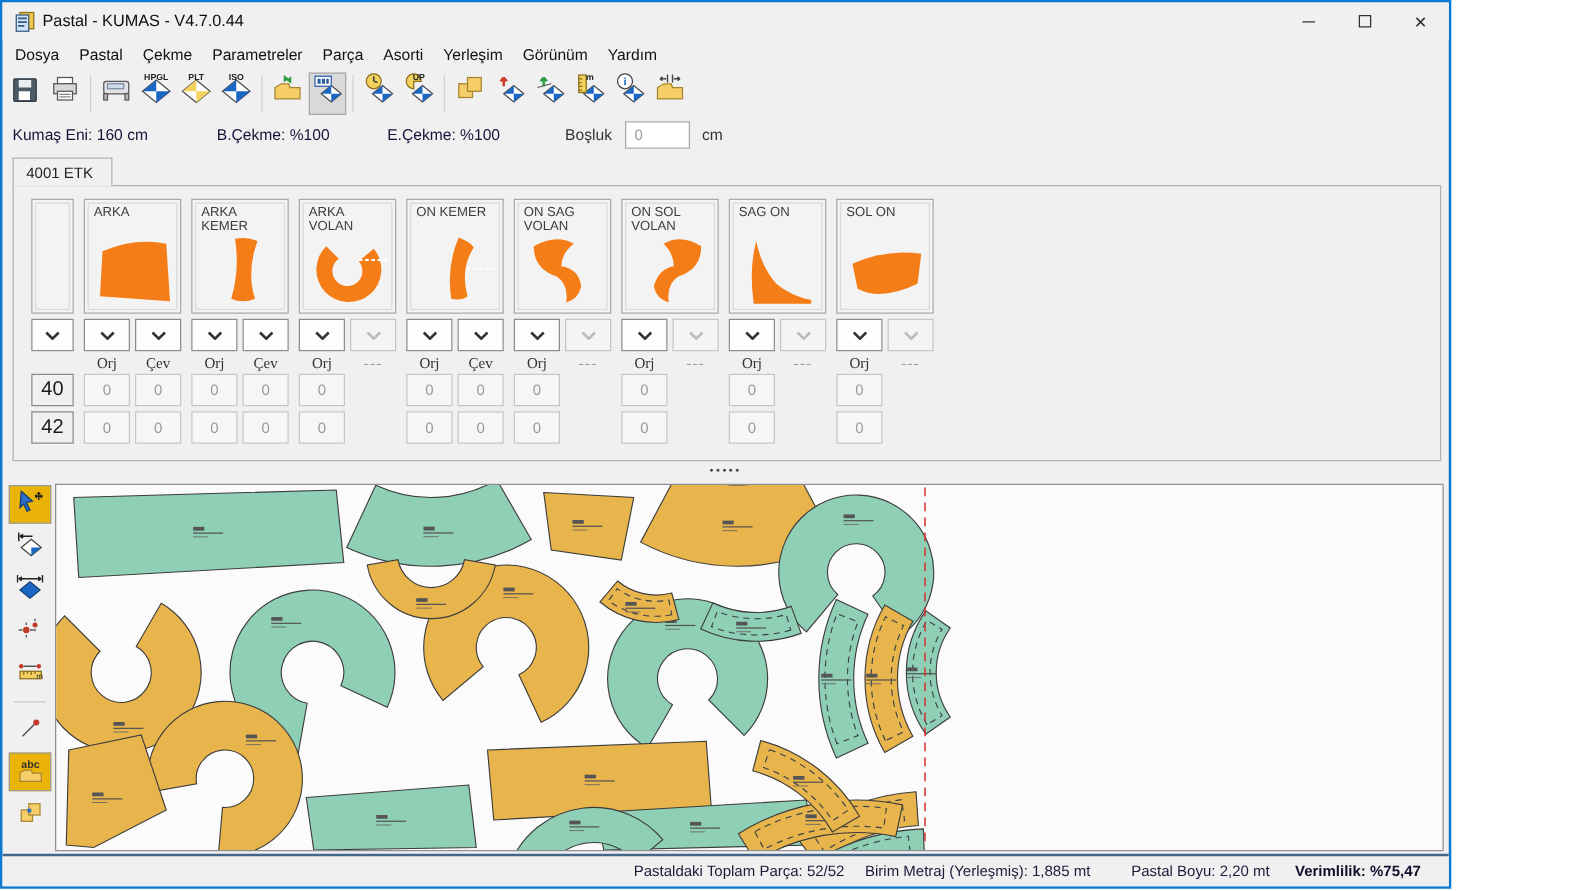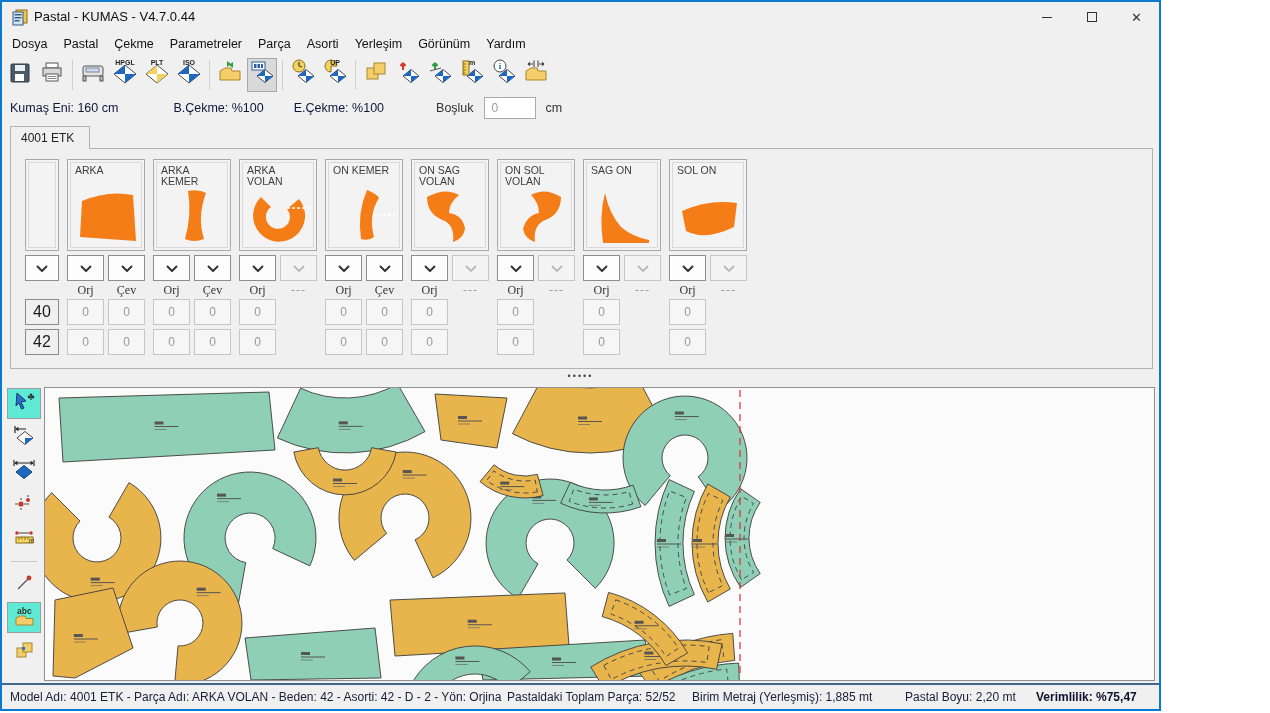--- a/index.html
+++ b/index.html
@@ -23,21 +23,21 @@
   
   .toolbar { position:absolute; left:2px; top:54px; height:38px; display:flex; align-items:center; }
   .tbtn { width:30px; height:34px; margin:0 1px; display:flex; flex-direction:column; align-items:center; justify-content:flex-end; padding-bottom:2px; position:relative; border:1px solid transparent; }
   .tbtn.sel { background:#d9d9d9; border:1px solid #a8a8a8; }
   .tbtn .badge { position:absolute; top:0px; left:0; width:100%; text-align:center; font-size:7px; font-weight:bold; color:#222; letter-spacing:0; }
   .tsep { width:1px; height:30px; background:#cfcfcf; margin:0 4px; }
 
   
   .infobar { position:absolute; left:0; top:92px; width:100%; height:28px; display:flex; align-items:center; font-size:12.5px; }
   .ilabel { font-weight:normal; color:#14143a; }
-  .i1{ margin-left:8px; } .i2{ margin-left:55px; } .i3{ margin-left:30px; }
+  .i1{ margin-left:8px; } .i2{ margin-left:55px; } .i3{ margin-left:46px; }
   .gaplbl { margin-left:52px; color:#333; }
   .gap-input { margin-left:10px; width:52px; height:22px; border:1px solid #abaaaa; background:#fff; color:#9a9a9a; font-size:12px; padding-left:7px; font-family:"Liberation Sans",sans-serif; }
   .gapunit { margin-left:10px; color:#333; }
 
   
   .tab { position:absolute; left:8px; top:124px; width:80px; height:23px; background:#f0f0f0; border:1px solid #b2b2b2; border-bottom:none; font-size:12px; color:#222; padding:4px 0 0 10px; z-index:3; }
   .panel { position:absolute; left:8px; top:146px; width:1143px; height:221px; background:#f0f0f0; border:1px solid #b2b2b2; z-index:2; }
   .cards { position:absolute; left:14px; top:10px; display:flex; gap:8px; }
   .col { display:flex; flex-direction:column; }
   .card { height:92px; border:1px solid #a9a9a9; background:#f3f3f3; position:relative; padding:2px; }
@@ -57,21 +57,21 @@
   .sizebox { width:34px; height:26px; border:1px solid #8a8a8a; color:#1a1a1a; font-size:16px; display:flex; align-items:center; justify-content:center; margin-bottom:4px; }
   .sizegap { height:18px; }
 
   
   .splitter { position:absolute; left:0; top:367px; width:100%; height:17px; text-align:center; font-size:9px; color:#444; letter-spacing:2px; line-height:14px; }
 
   
   .marker { position:absolute; left:0; top:384px; width:100%; height:297px; }
   .palette { position:absolute; left:3px; top:2px; width:38px; display:flex; flex-direction:column; align-items:center; }
   .pbtn { width:34px; height:31px; margin-bottom:3px; display:flex; align-items:center; justify-content:center; border:1px solid transparent; }
-  .pbtn.sel { background:#5eead4; border:1px solid #9c9c9c; }
+  .pbtn.sel { background:#eab308; border:1px solid #9c9c9c; }
   .psep { width:26px; height:1px; background:#c9c9c9; margin:3px 0 6px 0; }
   .canvas { position:absolute; left:42px; top:1px; width:1111px; height:294px; border:1px solid #8f8f8f; background:#fbfbfb; }
   .canvas svg { width:100%; height:100%; }
 
   
   .statusbar { position:absolute; left:0; top:681px; width:100%; height:26px; background:#f0f0f0; border-top:2px solid #44658c; }
   .seg { position:absolute; top:5px; font-size:12px; color:#1b1b3a; white-space:nowrap; }
   .seg.bold { font-weight:bold; color:#10102e; }
 </style>
 </head>
@@ -869,20 +869,19 @@
               <line x1="589.5294679085247" y1="237.78098251577987" x2="613.5294679085247" y2="237.78098251577987" stroke="#555" stroke-width="1"></line>
               <line x1="589.5294679085247" y1="240.78098251577987" x2="601.5294679085247" y2="240.78098251577987" stroke="#666" stroke-width="0.7"></line>
             </g>
           </g>
           <line x1="695" y1="2" x2="695" y2="290" stroke="#d63031" stroke-width="1.2" stroke-dasharray="7 5"></line>
         </svg>
     </div>
   </div>
 
   <div class="statusbar" id="statusbar">
-      <span class="seg" style="left: 8px;">Model Adı: 4001 ETK - Parça Adı: ARKA VOLAN - Beden: 42 - Asorti: 42 - D - 2 - Yön: Orjina</span>
       <span class="seg" style="left: 505px;">Pastaldaki Toplam Parça: 52/52</span>
       <span class="seg" style="left: 690px;">Birim Metraj (Yerleşmiş): 1,885 mt</span>
       <span class="seg" style="left: 903px;">Pastal Boyu: 2,20 mt</span>
       <span class="seg bold" style="left: 1034px;">Verimlilik: %75,47</span>
     </div>
 
 </div>
 
 </body></html>

